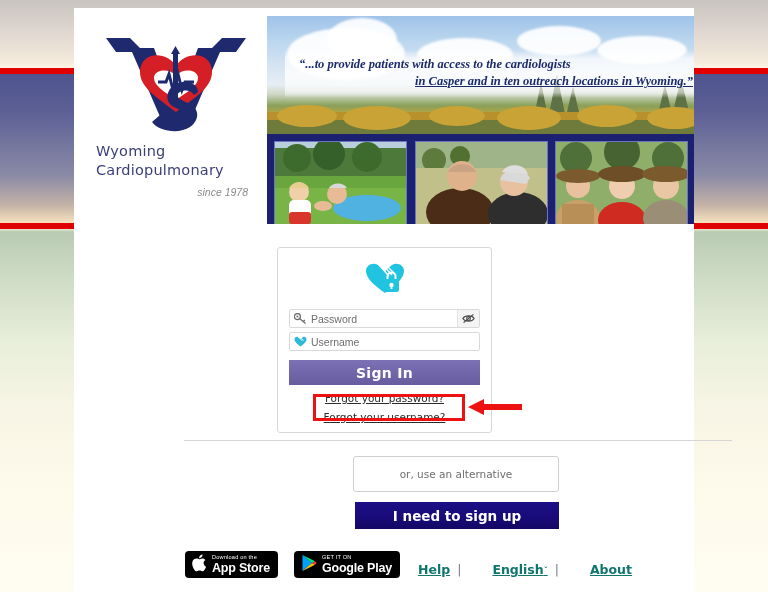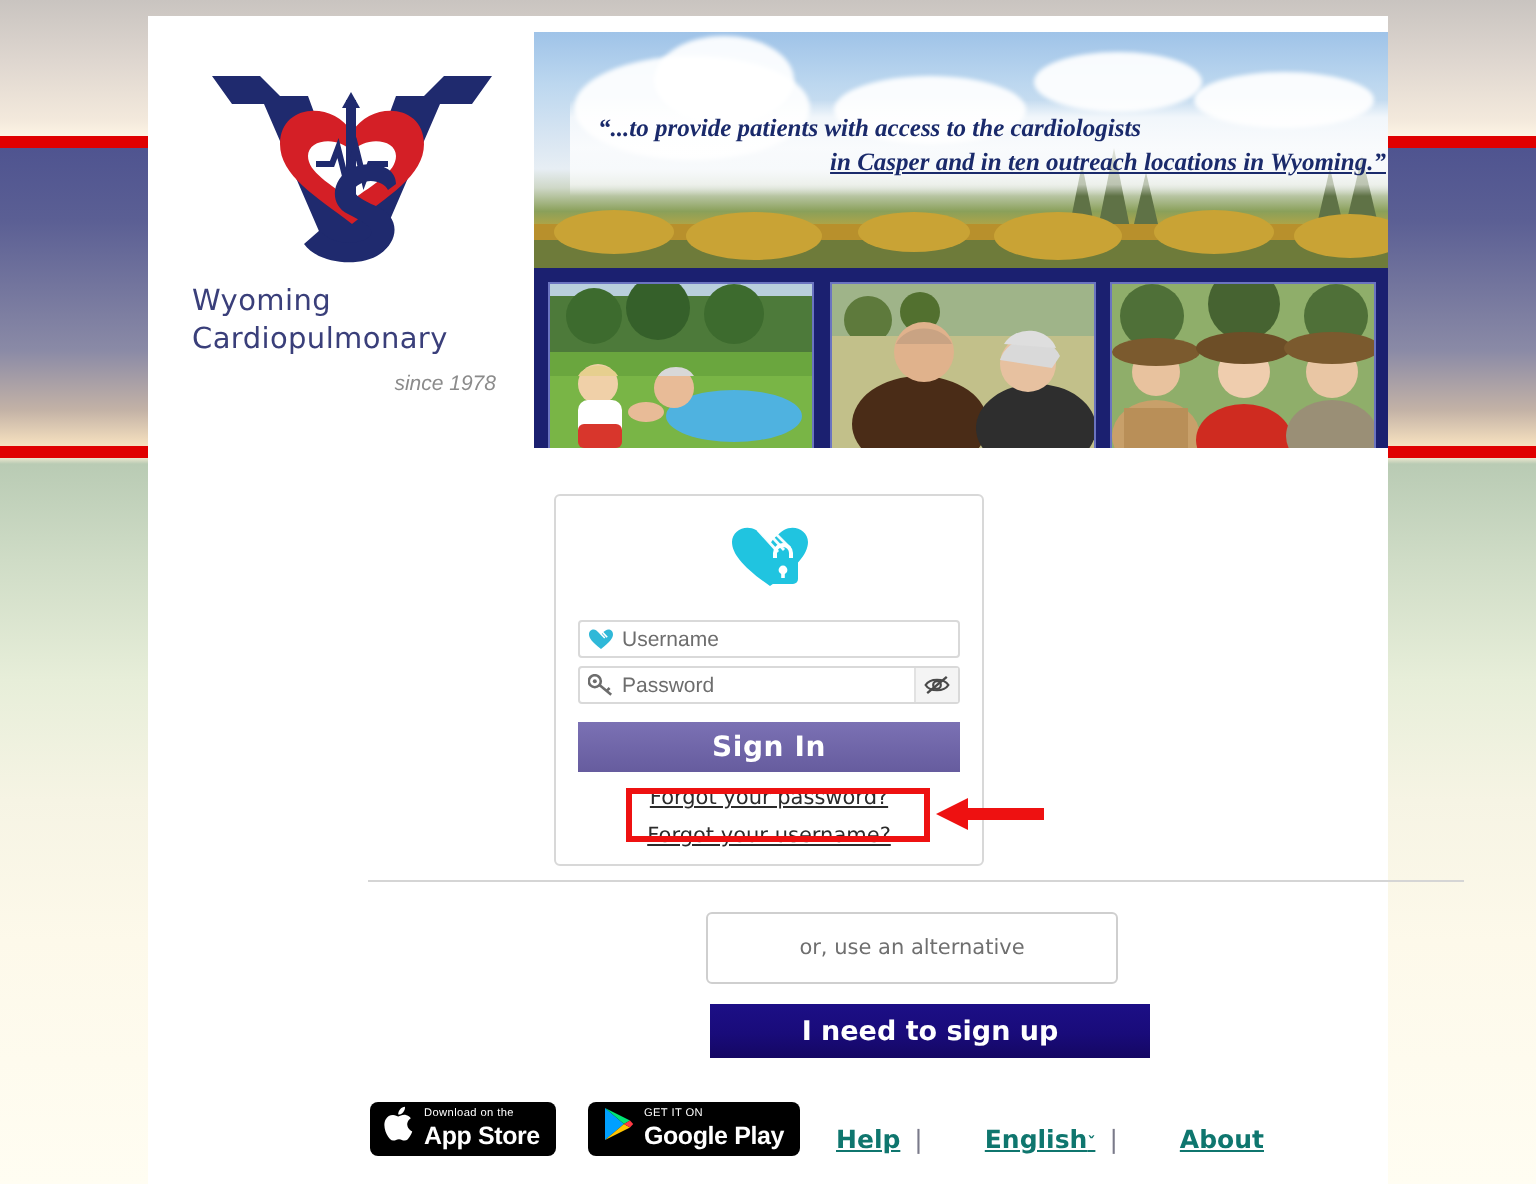--- a/index.html
+++ b/index.html
@@ -229,21 +229,21 @@
     border-radius: 3px;
     background: #fff;
     display: flex; align-items: center; justify-content: center;
     font-family: "DejaVu Sans", sans-serif;
     font-size: 10.5px;
     color: #6f6f6f;
     cursor: pointer;
   }
   #signup-button {
     position: absolute; left: 281px; top: 494px;
-    width: 220px; height: 27px;
+    width: 204px; height: 27px;
     background: linear-gradient(to bottom, #1c0f86 0%, #190b7a 55%, #140763 100%);
     border: 0;
     color: #ffffff;
     font-family: "DejaVu Sans", sans-serif;
     font-size: 13.5px;
     font-weight: bold;
     cursor: pointer;
   }
 
   
@@ -449,45 +449,45 @@
           <path d="M3.5 6 V3.5 a4 4 0 0 1 8 0 V6" stroke="#ffffff" stroke-width="2" fill="none"></path>
           <circle cx="7.5" cy="12" r="2.2" fill="#ffffff"></circle>
           <rect x="6.6" y="12" width="1.8" height="4" fill="#ffffff"></rect>
         </g>
       </svg>
     </div>
 
     <div class="field">
       <span class="fi">
         <svg width="13" height="11" viewBox="0 0 13 11">
-          <path d="M6.5 10.5 C 2 7, .5 5, .5 3.2 C .5 1.2, 2.5 .2, 4.2 1.2
-                   C 5.3 1.8, 6.2 2.7, 6.5 3.3 C 6.8 2.7, 7.7 1.8, 8.8 1.2
-                   C 10.5 .2, 12.5 1.2, 12.5 3.2 C 12.5 5, 11 7, 6.5 10.5 Z" fill="#2fb8d8"></path>
-          <path d="M4.6 1 L8.4 5 M6 .8 L9.6 4.6" stroke="#ffffff" stroke-width=".8" fill="none"></path>
-        </svg>
-      </span>
-      <input type="text" placeholder="Username" style="">
-    </div>
-
-    <div class="field">
-      <span class="fi">
-        <svg width="13" height="11" viewBox="0 0 13 11">
           <circle cx="3.4" cy="3.6" r="3" fill="none" stroke="#6d6d6d" stroke-width="1.3"></circle>
           <circle cx="3.4" cy="3.6" r="1" fill="#6d6d6d"></circle>
           <path d="M5.6 5.4 L11.6 10.4 M9.6 8.2 L10.8 7" stroke="#6d6d6d" stroke-width="1.3" fill="none"></path>
         </svg>
       </span>
       <input type="password" placeholder="Password" style="">
       <span id="pwd-toggle">
         <svg width="13" height="11" viewBox="0 0 13 11">
           <path d="M.8 5.5 C 3 2, 10 2, 12.2 5.5 C 10 9, 3 9, .8 5.5 Z" fill="none" stroke="#4a4a4a" stroke-width="1.1"></path>
           <circle cx="6.5" cy="5.5" r="1.9" fill="none" stroke="#4a4a4a" stroke-width="1.1"></circle>
           <path d="M1.6 9.6 L11.4 1.4" stroke="#4a4a4a" stroke-width="1.2"></path>
         </svg>
       </span>
+    </div>
+
+    <div class="field">
+      <span class="fi">
+        <svg width="13" height="11" viewBox="0 0 13 11">
+          <path d="M6.5 10.5 C 2 7, .5 5, .5 3.2 C .5 1.2, 2.5 .2, 4.2 1.2
+                   C 5.3 1.8, 6.2 2.7, 6.5 3.3 C 6.8 2.7, 7.7 1.8, 8.8 1.2
+                   C 10.5 .2, 12.5 1.2, 12.5 3.2 C 12.5 5, 11 7, 6.5 10.5 Z" fill="#2fb8d8"></path>
+          <path d="M4.6 1 L8.4 5 M6 .8 L9.6 4.6" stroke="#ffffff" stroke-width=".8" fill="none"></path>
+        </svg>
+      </span>
+      <input type="text" placeholder="Username" style="">
     </div>
 
     <button id="signin-button">Sign In</button>
 
     <a class="forgot-link">Forgot your password?</a>
     <a class="forgot-link">Forgot your username?</a>
   </div>
 
   <div id="divider"></div>
 

